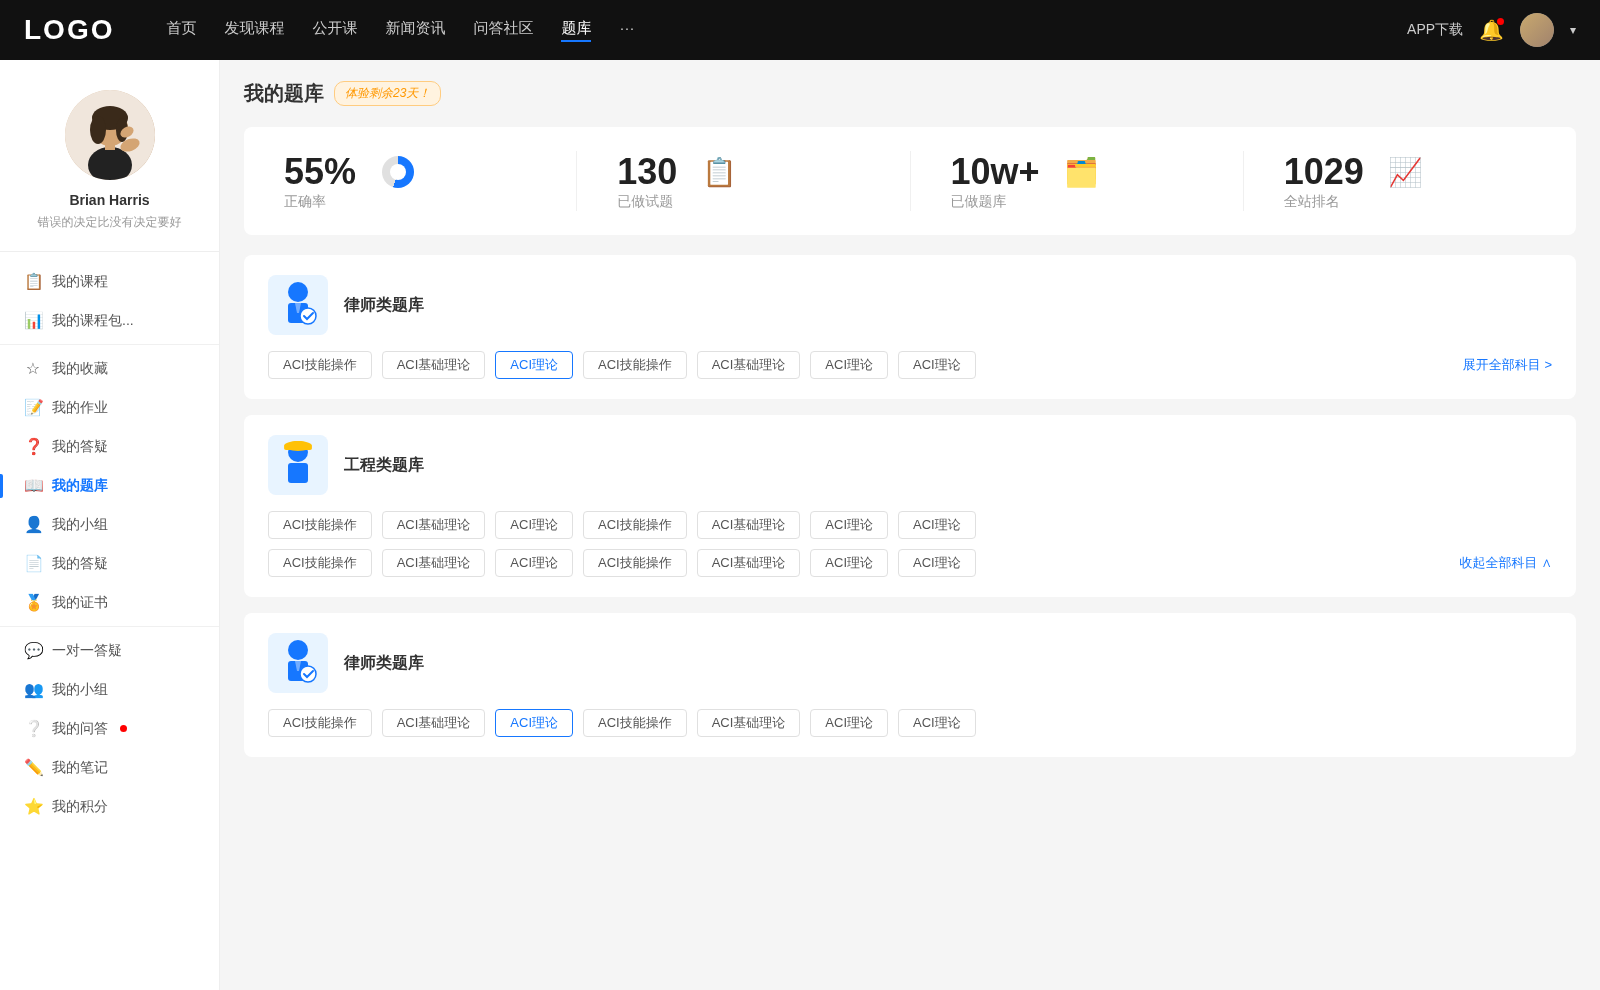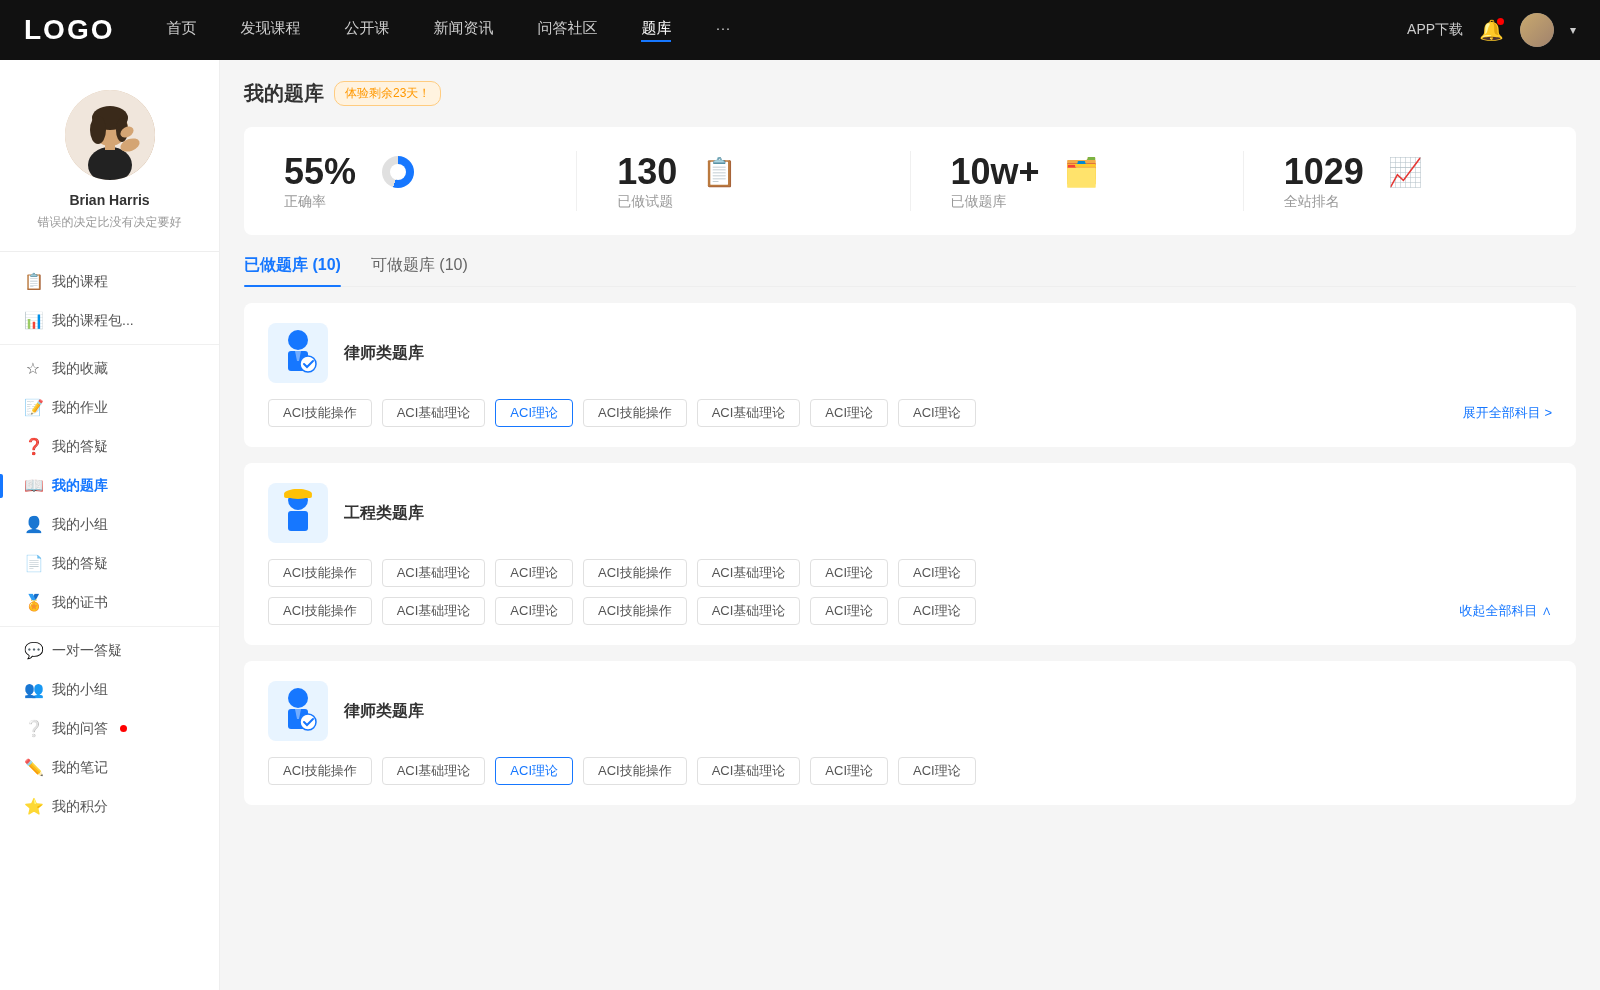--- a/index.html
+++ b/index.html
@@ -9,21 +9,21 @@
     .navbar {
       background: #111;
       color: #fff;
       height: 60px;
       display: flex;
       align-items: center;
       padding: 0 24px;
       gap: 36px;
     }
     .nav-logo { font-size: 28px; font-weight: 900; letter-spacing: 2px; margin-right: 16px; }
-    .nav-links { display: flex; gap: 44px; flex: 1; }
+    .nav-links { display: flex; gap: 28px; flex: 1; }
     .nav-link { color: #ccc; font-size: 15px; cursor: pointer; text-decoration: none; }
     .nav-link.active { color: #fff; border-bottom: 2px solid #1677ff; padding-bottom: 2px; }
     .nav-right { display: flex; align-items: center; gap: 16px; margin-left: auto; }
     .nav-app { color: #ccc; font-size: 14px; cursor: pointer; }
     .nav-bell { position: relative; cursor: pointer; }
     .nav-bell-icon { font-size: 20px; color: #ccc; }
     .nav-bell-dot { position: absolute; top: 0; right: 0; width: 7px; height: 7px; background: #f00; border-radius: 50%; }
     .nav-avatar { width: 34px; height: 34px; border-radius: 50%; background: #888; overflow: hidden; display: flex; align-items: center; justify-content: center; cursor: pointer; }
     .nav-avatar-img { width: 34px; height: 34px; border-radius: 50%; background: linear-gradient(135deg, #c9a96e, #a0826d); }
     .nav-chevron { color: #ccc; cursor: pointer; font-size: 12px; }
@@ -93,20 +93,21 @@
     
     .page-header { display: flex; align-items: center; gap: 10px; margin-bottom: 20px; }
     .page-title { font-size: 20px; font-weight: 600; color: #333; }
     .trial-badge {
       background: #fff3e0;
       color: #ff9800;
       font-size: 12px;
       padding: 3px 10px;
       border-radius: 10px;
       border: 1px solid #ffcc80;
+      font-style: italic;
     }
 
     
     .stats-row {
       display: flex;
       background: #fff;
       border-radius: 8px;
       margin-bottom: 20px;
       padding: 24px 0;
     }
@@ -354,24 +355,20 @@
         <div class="stat-top">
           <span class="stat-value">1029</span>
           <div class="stat-icon">
             <span style="font-size:28px; color:#f44336;">📈</span>
           </div>
         </div>
         <span class="stat-label">全站排名</span>
       </div>
     </div>
 
-    <div class="tabs-row">
-      <div class="tab-item active">已做题库 (10)</div>
-      <div class="tab-item">可做题库 (10)</div>
-    </div>
 
     <div class="qbank-card">
       <div class="qbank-header">
         <div class="qbank-avatar">
 
           <svg width="50" height="54" viewBox="0 0 50 54">
             <circle cx="25" cy="14" r="10" fill="#1677ff"></circle>
             <rect x="15" y="25" width="20" height="20" rx="3" fill="#1677ff"></rect>
             <circle cx="35" cy="38" r="8" fill="#fff" stroke="#1677ff" stroke-width="1.5"></circle>
             <path d="M31 38 L34 41 L40 35" stroke="#1677ff" stroke-width="2" fill="none" stroke-linecap="round"></path>

